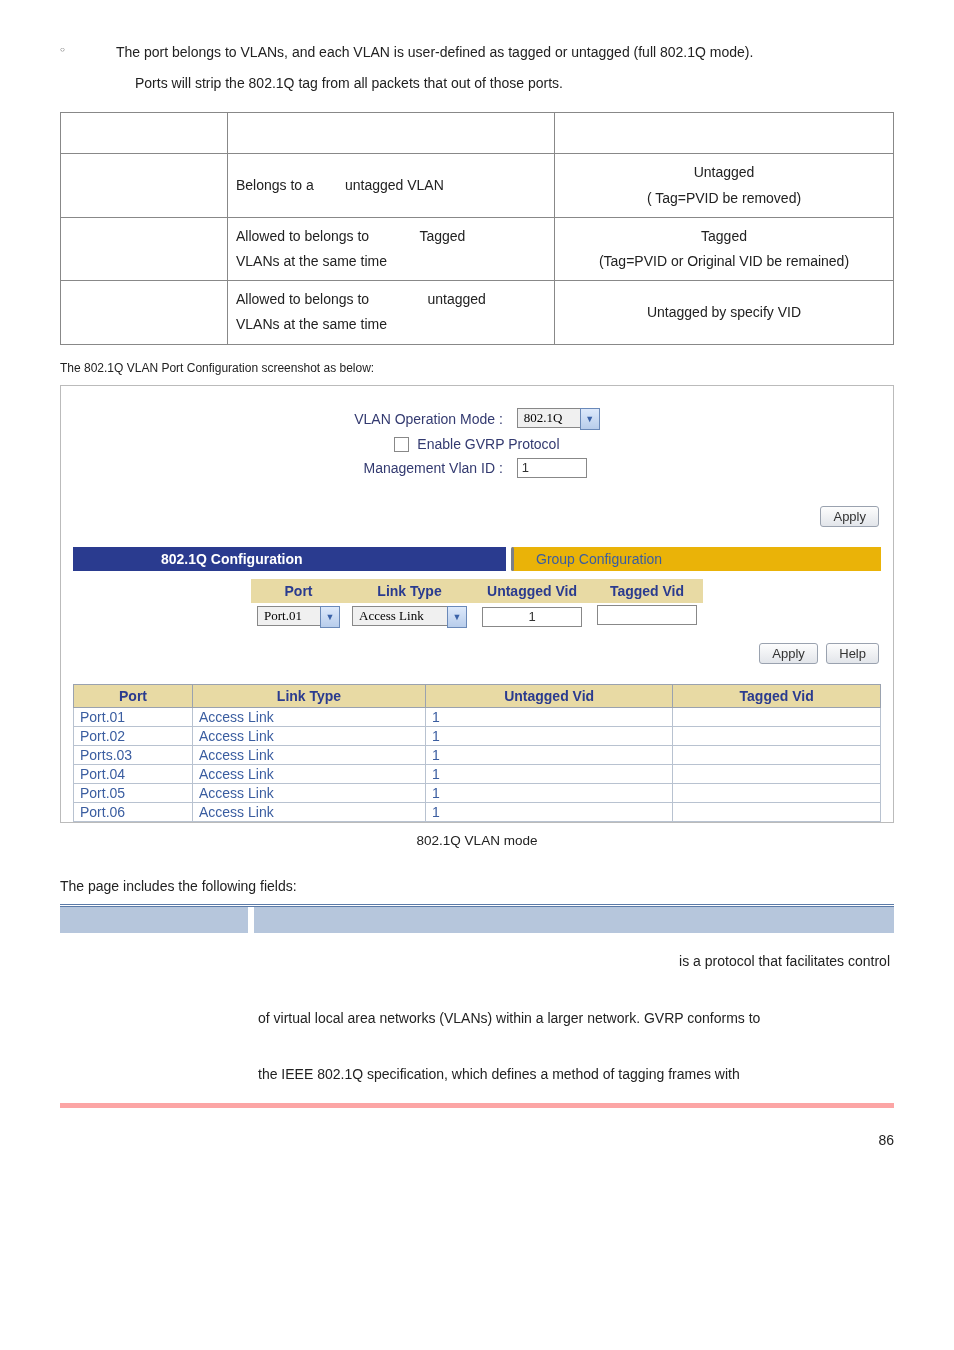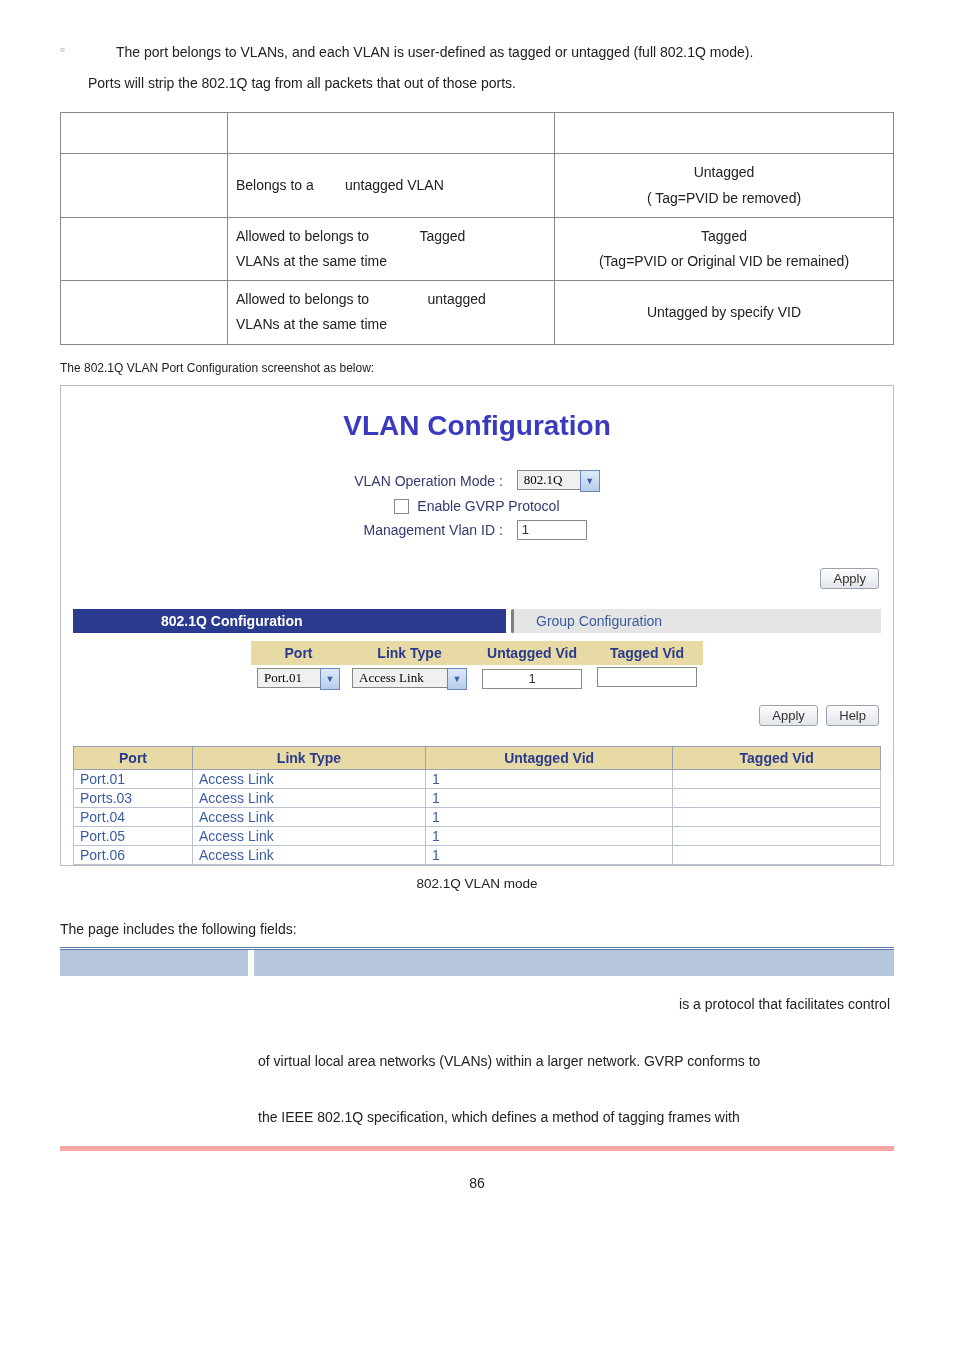--- a/index.html
+++ b/index.html
@@ -24,21 +24,21 @@
     text-align: left;
     color: #555;
     font-size: 8px;
     padding-top: 5px;
   }
   .bullet-text {
     flex: 1;
     line-height: 1.8;
   }
   .indent-text {
-    margin-left: 28px;
+    margin-left: 75px;
     font-size: 14px;
     line-height: 1.8;
   }
   table.mode-table {
     border-collapse: collapse;
     margin: 16px 0 16px 0;
     width: 100%;
   }
   table.mode-table td, table.mode-table th {
     border: 1px solid #888;
@@ -161,21 +161,21 @@
     padding: 4px 0;
   }
   .tab.active {
     background: #2a3b8f;
     color: #fff;
     font-weight: bold;
     text-align: left;
     padding-left: 88px;
   }
   .tab.inactive {
-    background: #e5e5e5;
+    background: #eab308;
     color: #3a5da0;
     text-align: left;
     padding-left: 24px;
   }
   .tab-divider {
     width: 6px;
     background: #fff;
     position: relative;
   }
   .tab-divider::after {
@@ -278,21 +278,21 @@
     background: #fff;
     padding:0;
   }
   .fields-top-border {
     border-top: 3px double #5a7aa8;
   }
   .fields-bottom-border {
     border-bottom: 5px solid #fca5a5;
   }
   .pagenum {
-    text-align: center;
+    text-align: right;
     font-size: 14px;
     margin-top: 24px;
   }
 </style>
 </head>
 <body>
 
 <div class="page">
 
   <div class="bullet-line">
@@ -334,21 +334,20 @@
         <span>VLANs at the same time</span>
       </td>
       <td class="center">Untagged by specify VID</td>
     </tr>
   </tbody>
     </table>
 
   <div class="section-text">The 802.1Q VLAN Port Configuration screenshot as below:</div>
 
   <div class="screenshot-box">
-    <div class="vlan-title">VLAN Configuration</div>
 
     <div class="form-area">
       <table class="form-table">
         <tbody>
             <tr>
           <td class="label">VLAN Operation Mode :</td>
           <td>
             <span class="select-box">
               <span class="select-text">802.1Q</span>
               <span class="select-arrow">▼</span>
@@ -424,20 +423,26 @@
           <tr>
         <th>Port</th>
         <th>Link Type</th>
         <th>Untagged Vid</th>
         <th>Tagged Vid</th>
       </tr>
       </tbody>
         <tbody id="port-list-body">
           <tr>
             <td class="portcol">Port.01</td>
+            <td class="linkcol">Access Link</td>
+            <td>1</td>
+            <td></td>
+          </tr>
+          <tr>
+            <td class="portcol">Port.02</td>
             <td class="linkcol">Access Link</td>
             <td>1</td>
             <td></td>
           </tr>
           <tr>
             <td class="portcol">Ports.03</td>
             <td class="linkcol">Access Link</td>
             <td>1</td>
             <td></td>
           </tr>

